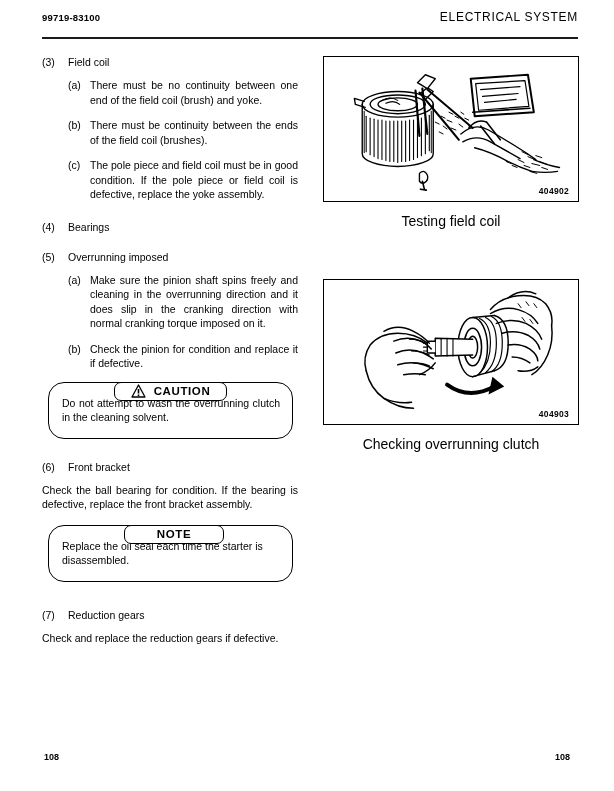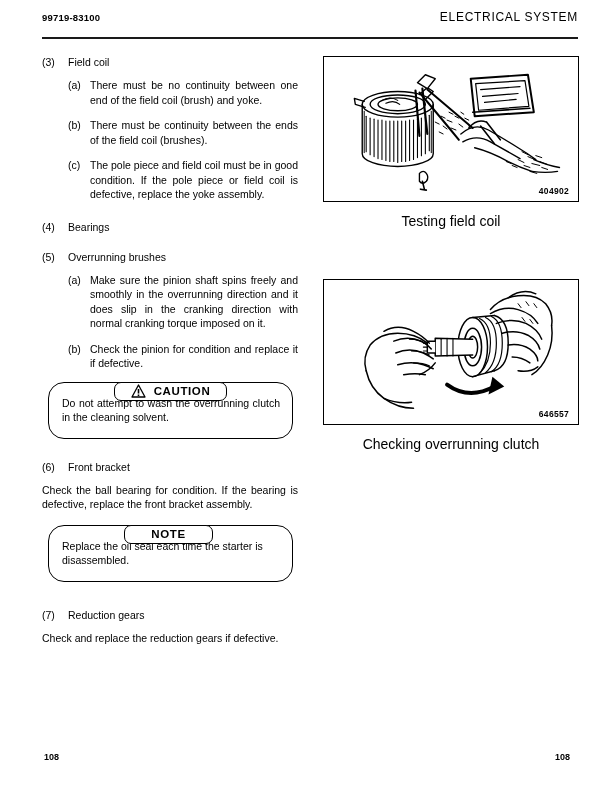--- a/index.html
+++ b/index.html
@@ -140,21 +140,21 @@
     z-index: 3;
     box-sizing: border-box;
   }
   .callout-tab.caution {
     left: 66px;
     width: 113px;
     padding: 0 7px;
   }
   .callout-tab.note {
     left: 76px;
-    width: 89px;
+    width: 100px;
   }
   .tab-label {
     font-size: 11.5px;
     font-weight: bold;
     letter-spacing: 0.6px;
   }
   .warn-tri {
     width: 15px;
     height: 14px;
     flex: 0 0 15px;
@@ -255,26 +255,26 @@
 
     <div class="heading">
       <span class="num">(4)</span>
       <span class="txt">Bearings</span>
     </div>
 
     <div class="spacer-sm"></div>
 
     <div class="heading">
       <span class="num">(5)</span>
-      <span class="txt">Overrunning brushes</span>
+      <span class="txt">Overrunning imposed</span>
     </div>
 
     <div class="subitem">
       <span class="slabel">(a)</span>
-      <span class="stext">Make sure the pinion shaft spins freely and smoothly in the overrunning direction and it does slip in the cranking direction with normal cranking torque imposed on it.</span>
+      <span class="stext">Make sure the pinion shaft spins freely and cleaning in the overrunning direction and it does slip in the cranking direction with normal cranking torque imposed on it.</span>
     </div>
 
     <div class="subitem">
       <span class="slabel">(b)</span>
       <span class="stext">Check the pinion for condition and replace it if defective.</span>
     </div>
 
     <div class="callout">
       <div class="callout-tab caution">
         <svg class="warn-tri" viewBox="0 0 30 28" aria-hidden="true">
@@ -473,21 +473,21 @@
             <path d="M86 60 Q96 60 104 66" stroke-width="1.2"></path>
             <path d="M88 72 Q98 72 106 76" stroke-width="1.2"></path>
             <path d="M90 84 Q100 84 106 87" stroke-width="1.2"></path>
 
             <path d="M96 96 Q106 92 112 84"></path>
 
             <path d="M124 106 Q146 122 172 108" stroke-width="4" fill="none"></path>
             <path d="M170 98 L182 108 L166 116 Z" fill="#000" stroke="none"></path>
           </g>
         </svg>
-        <span class="figure-id">646557</span>
+        <span class="figure-id">404903</span>
       </div>
       <div class="figure-caption">Checking overrunning clutch</div>
     </div>
   </div>
 
   <div class="footer-left">108</div>
   <div class="footer-right">108</div>
 
 </div>
 

